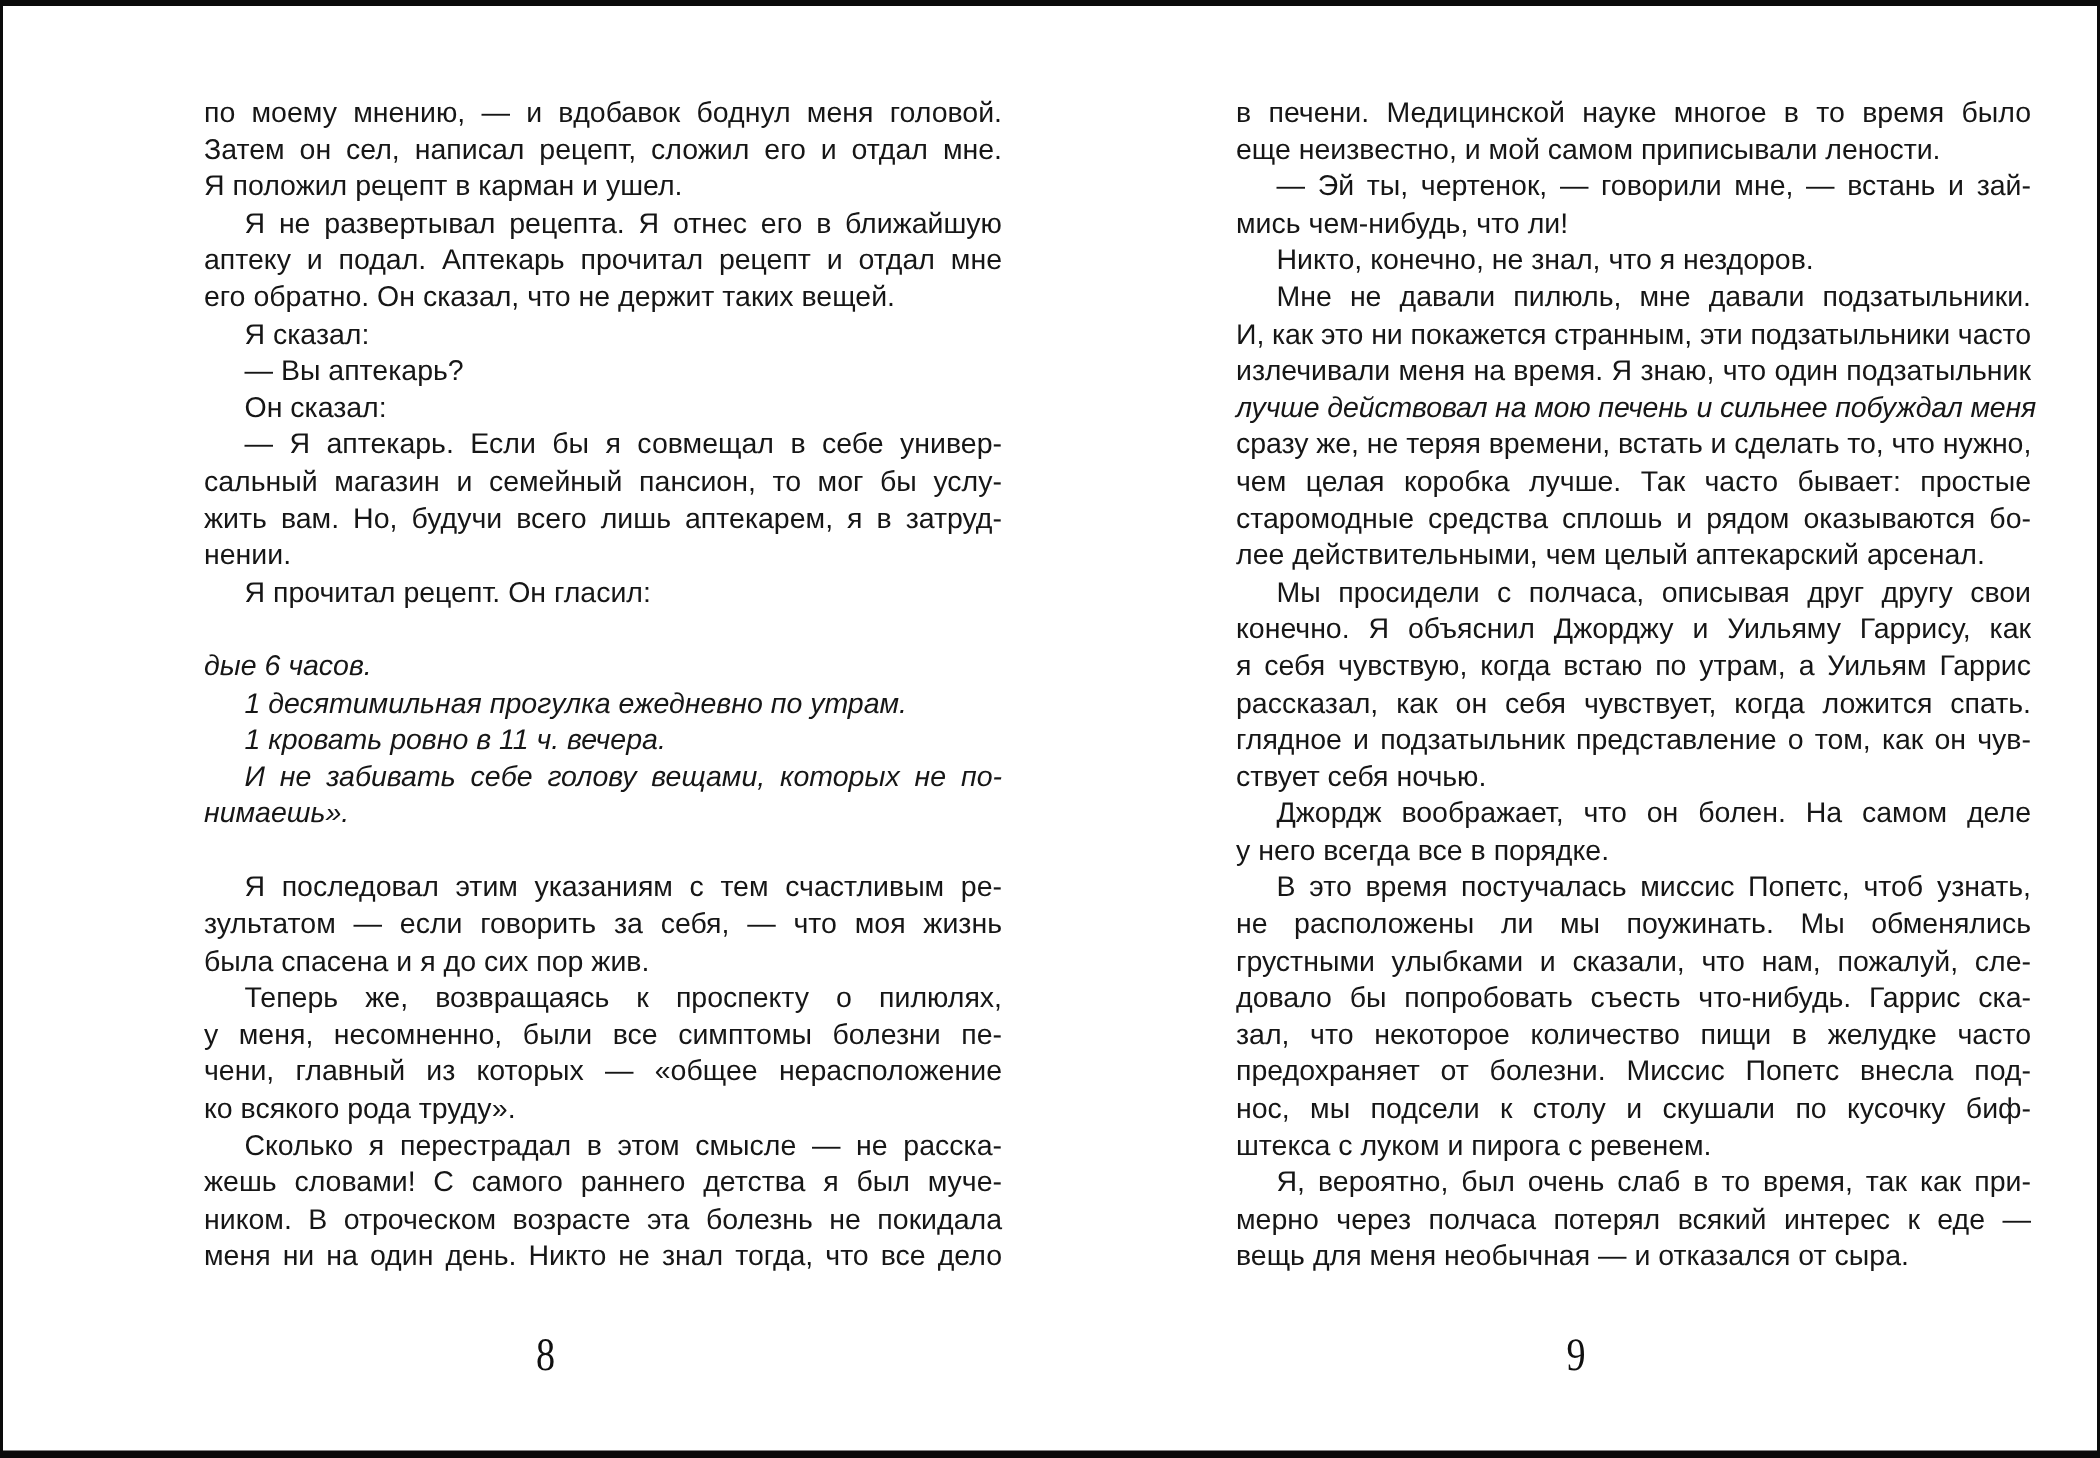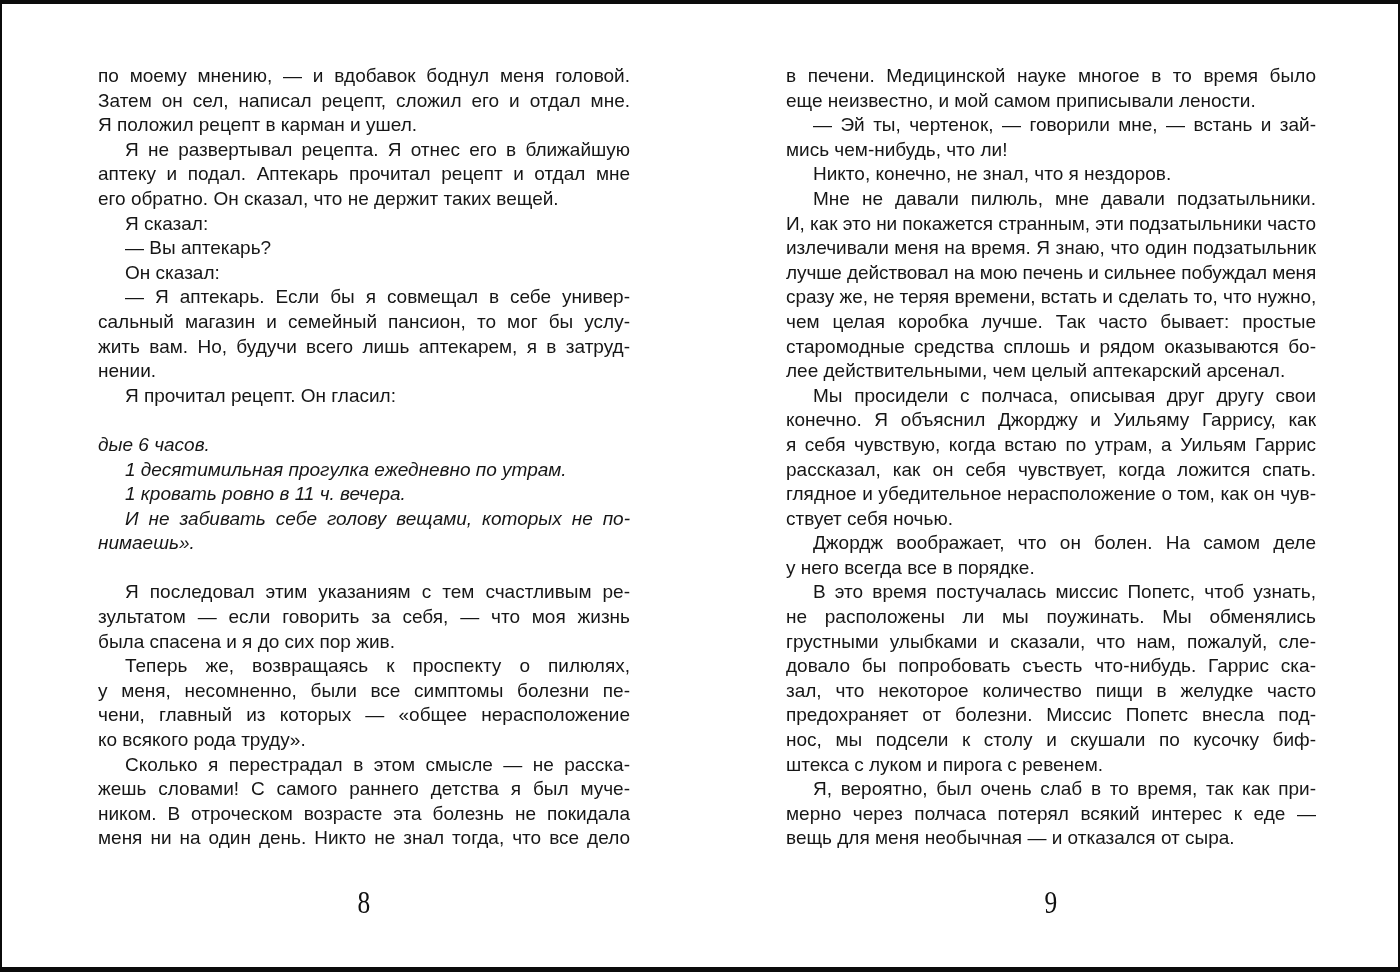--- a/index.html
+++ b/index.html
@@ -3,21 +3,21 @@
 <meta charset="utf-8">
 <style>
   html,body{margin:0;padding:0;background:#ddd;}
   .sheet{position:relative;width:1400px;height:972px;background:#ffffff;overflow:hidden;
          font-family:"Liberation Sans","DejaVu Sans",sans-serif;color:#161616;}
   .edge{position:absolute;background:#0b0b0b;}
   .edge-top{left:0;top:0;width:100%;height:4px;}
   .edge-bottom{left:0;bottom:0;width:100%;height:5px;}
   .edge-left{left:0;top:0;width:2px;height:100%;}
   .edge-right{right:0;top:0;width:2px;height:100%;}
-  .col{position:absolute;top:64px;}
+  .col{position:absolute;top:64px;margin-left:38px;}
   .col-left{left:98px;width:532px;}
   .col-right{left:786px;width:530px;}
   .ln{height:24.6px;line-height:24.6px;font-size:19px;
       text-align:justify;text-align-last:justify;white-space:nowrap;}
   .ln.end{text-align-last:left;}
   .ln.ind{padding-left:27px;}
   .ln.it{font-style:italic;}
   .pageno{position:absolute;top:886px;text-align:center;
           font-family:"Liberation Serif","DejaVu Serif",serif;
           font-size:31px;line-height:34px;color:#101010;}
@@ -70,30 +70,30 @@
     </div>
   <div class="col col-right">
       <div class="ln">в печени. Медицинской науке многое в то время было</div>
       <div class="ln end">еще неизвестно, и мой самом приписывали лености.</div>
       <div class="ln ind">— Эй ты, чертенок, — говорили мне, — встань и зай-</div>
       <div class="ln end">мись чем-нибудь, что ли!</div>
       <div class="ln ind end">Никто, конечно, не знал, что я нездоров.</div>
       <div class="ln ind">Мне не давали пилюль, мне давали подзатыльники.</div>
       <div class="ln" style="letter-spacing: -0.053px;">И, как это ни покажется странным, эти подзатыльники часто</div>
       <div class="ln">излечивали меня на время. Я знаю, что один подзатыльник</div>
-      <div class="ln" style="letter-spacing: -0.093px;">лучше действовал на мою печень и сильнее побуждал меня</div>
+      <div class="ln" style="letter-spacing: -0.093px; font-style: italic;">лучше действовал на мою печень и сильнее побуждал меня</div>
       <div class="ln" style="letter-spacing: -0.034px;">сразу же, не теряя времени, встать и сделать то, что нужно,</div>
       <div class="ln">чем целая коробка лучше. Так часто бывает: простые</div>
       <div class="ln">старомодные средства сплошь и рядом оказываются бо-</div>
       <div class="ln end">лее действительными, чем целый аптекарский арсенал.</div>
       <div class="ln ind">Мы просидели с полчаса, описывая друг другу свои</div>
       <div class="ln">конечно. Я объяснил Джорджу и Уильяму Гаррису, как</div>
       <div class="ln">я себя чувствую, когда встаю по утрам, а Уильям Гаррис</div>
       <div class="ln">рассказал, как он себя чувствует, когда ложится спать.</div>
-      <div class="ln">глядное и убедительное нерасположение о том, как он чув-</div>
+      <div class="ln">глядное и подзатыльник представление о том, как он чув-</div>
       <div class="ln end">ствует себя ночью.</div>
       <div class="ln ind">Джордж воображает, что он болен. На самом деле</div>
       <div class="ln end">у него всегда все в порядке.</div>
       <div class="ln ind">В это время постучалась миссис Попетс, чтоб узнать,</div>
       <div class="ln">не расположены ли мы поужинать. Мы обменялись</div>
       <div class="ln">грустными улыбками и сказали, что нам, пожалуй, сле-</div>
       <div class="ln">довало бы попробовать съесть что-нибудь. Гаррис ска-</div>
       <div class="ln">зал, что некоторое количество пищи в желудке часто</div>
       <div class="ln">предохраняет от болезни. Миссис Попетс внесла под-</div>
       <div class="ln">нос, мы подсели к столу и скушали по кусочку биф-</div>

